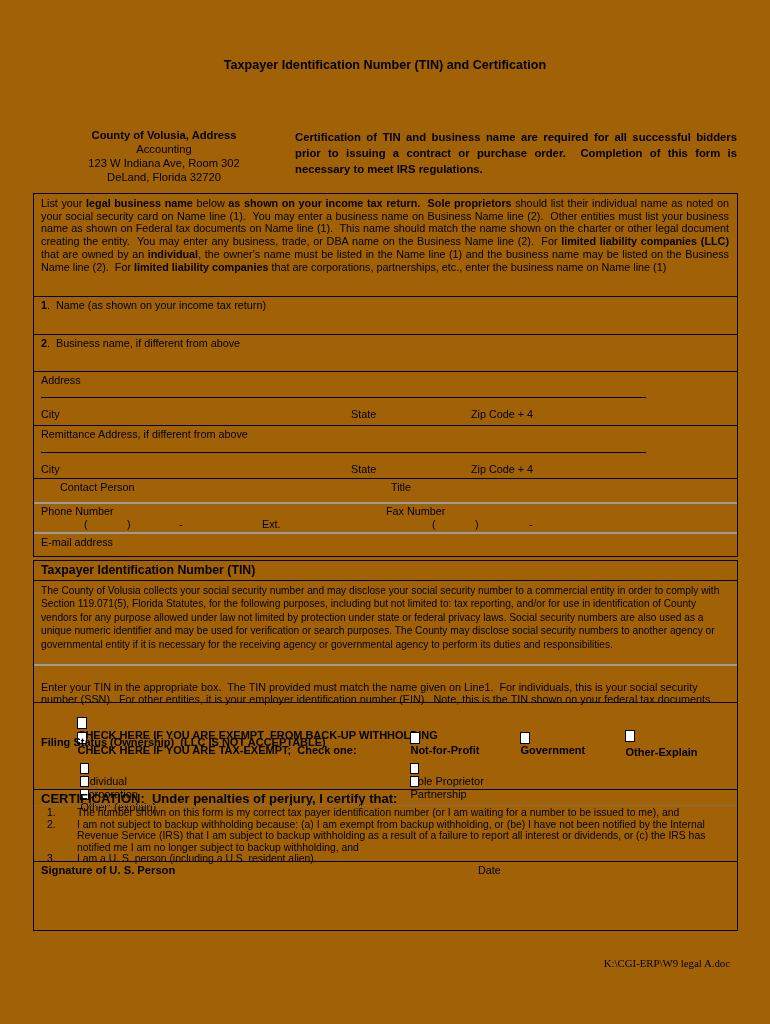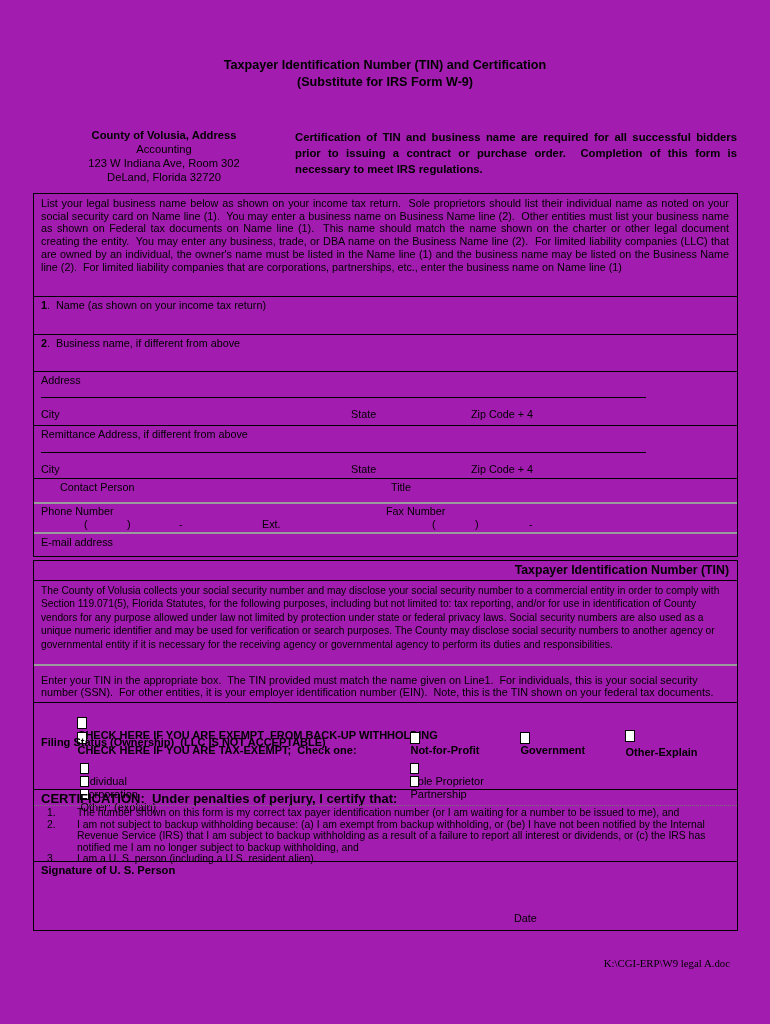--- a/index.html
+++ b/index.html
@@ -1,24 +1,24 @@
 <!DOCTYPE html>
 <html><head>
 <meta charset="utf-8">
 <style>
   * { margin:0; padding:0; box-sizing:border-box; }
   html,body { background:#fff; }
   .page {
     position:relative; width:770px; height:1024px; margin:0 auto;
-    background:#a21caf; color:#000;
+    background:#a16207; color:#000;
     font-family:"Liberation Sans", sans-serif;
     overflow:hidden;
   }
   .b { font-weight:bold; }
-  .bseg { font-weight:normal; }
+  .bseg { font-weight:bold; }
 
   .doc-title { position:absolute; top:57px; left:0; width:100%; text-align:center;
     font-weight:bold; font-size:12.6px; line-height:16.5px; }
 
   .agency { position:absolute; top:128px; left:40px; width:248px; text-align:center;
     font-size:11.2px; line-height:14px; }
   .notice { position:absolute; top:130px; left:295px; width:442px;
     font-weight:bold; font-size:11.3px; line-height:15.8px; text-align:justify; white-space:pre-wrap; }
 
   .box { position:absolute; left:33px; width:705px; border:1px solid #000; }
@@ -55,21 +55,20 @@
 
   .input-zone { position:absolute; background:transparent; }
 </style>
 </head>
 <body>
 
 <div class="page">
 
   <div class="doc-title">
     <div>Taxpayer Identification Number (TIN) and Certification</div>
-    <div>(Substitute for IRS Form W-9)</div>
   </div>
 
   <div class="agency">
     <div class="b">County of Volusia, Address</div>
     <div>Accounting</div>
     <div>123 W Indiana Ave, Room 302</div>
     <div>DeLand, Florida 32720</div>
   </div>
   <div class="notice">Certification of TIN and business name are required for all successful bidders prior to issuing a contract or purchase order.  Completion of this form is necessary to meet IRS regulations.</div>
 
@@ -127,30 +126,30 @@
     </div>
 
     <div class="row graytop" style="height:23px;">
       <span class="at" style="left:7px; top:2px;">E-mail address</span>
       <div class="input-zone" style="left:100px; top:2px; width:590px; height:18px;"></div>
     </div>
   </div>
 
   <div class="box box2">
 
-    <div class="row first" style="height:19px;text-align:right;">
+    <div class="row first" style="height:19px;">
       <div class="sec-head">Taxpayer Identification Number (TIN)</div>
     </div>
 
     <div class="row" style="height:84px;">
       <div class="para small">The County of Volusia collects your social security number and may disclose your social security number to a commercial entity in order to comply with Section 119.071(5), Florida Statutes, for the following purposes, including but not limited to: tax reporting, and/or for use in identification of County vendors for any purpose allowed under law not limited by protection under state or federal privacy laws. Social security numbers are also used as a unique numeric identifier and may be used for verification or search purposes. The County may disclose social security numbers to another agency or governmental entity if it is necessary for the receiving agency or governmental agency to perform its duties and responsibilities.</div>
     </div>
 
     <div class="row graytop" style="height:38px;">
-      <div class="para" style="text-align:left; line-height:12.2px; padding-top:8px;">Enter your TIN in the appropriate box.  The TIN provided must match the name given on Line1.  For individuals, this is your social security number (SSN).  For other entities, it is your employer identification number (EIN).  Note, this is the TIN shown on your federal tax documents.</div>
+      <div class="para" style="text-align:left; line-height:12.2px; padding-top:15px;">Enter your TIN in the appropriate box.  The TIN provided must match the name given on Line1.  For individuals, this is your social security number (SSN).  For other entities, it is your employer identification number (EIN).  Note, this is the TIN shown on your federal tax documents.</div>
     </div>
 
 
     <div class="row" style="height:87px; font-size:11px;">
       <div class="at" style="left:19px; top:2px; font-size:11px;">
         <span class="cb big"></span>
         <span class="b" style="white-space:pre-wrap;">CHECK HERE IF YOU ARE EXEMPT  FROM BACK-UP WITHHOLDING</span>
       </div>
       <div class="at" style="left:19px; top:17px; font-size:11px;">
         <span class="cb big"></span>
@@ -207,21 +206,21 @@
         <span class="t">I am not subject to backup withholding because: (a) I am exempt from backup withholding, or (be) I have not been notified by the Internal Revenue Service (IRS) that I am subject to backup withholding as a result of a failure to report all interest or dividends, or (c) the IRS has notified me I am no longer subject to backup withholding, and</span>
       </div>
       <div class="ci">
         <span class="n">3.</span>
         <span class="t">I am a U. S. person (including a U.S. resident alien).</span>
       </div>
     </div>
 
     <div class="row" style="height:46px;">
       <span class="at b" style="left:7px; top:2px; font-size:11.2px;">Signature of U. S. Person</span>
-      <span class="at" style="left:480px; top:2px;margin-top:48px;">Date</span>
+      <span class="at" style="left:444px; top:2px;">Date</span>
       <div class="input-zone" style="left:7px; top:15px; width:430px; height:28px;"></div>
       <div class="input-zone" style="left:452px; top:15px; width:240px; height:28px;"></div>
     </div>
   </div>
 
   <div class="footer">K:\CGI-ERP\W9 legal A.doc</div>
 
 </div>
 
 </body></html>

